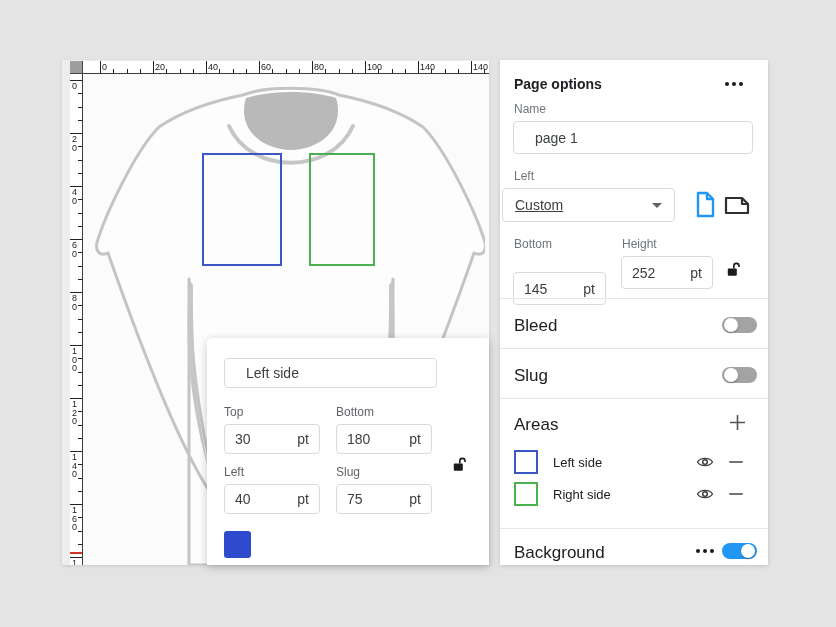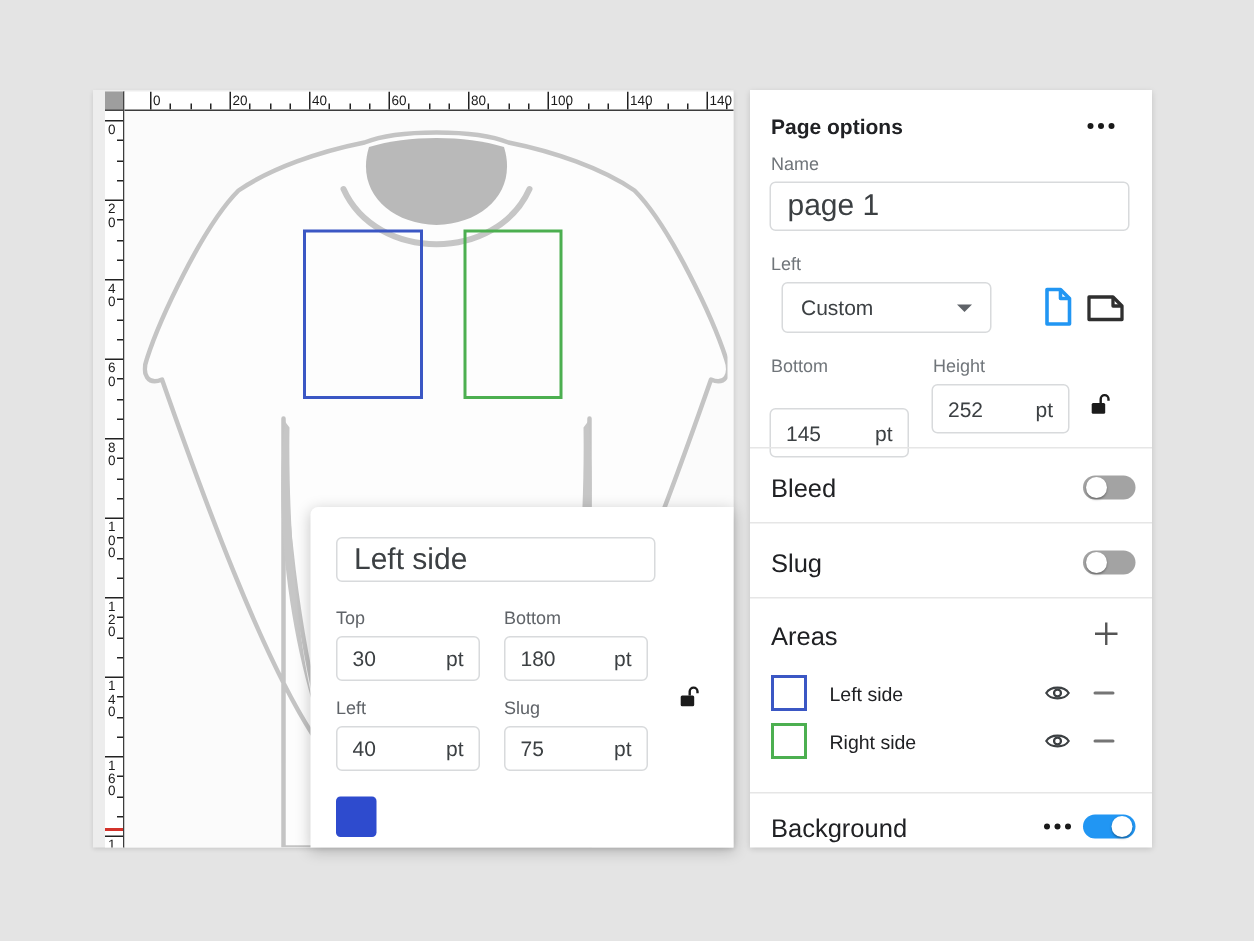--- a/index.html
+++ b/index.html
@@ -46,21 +46,21 @@
         border-top:5.5px solid #5f6368;}
   .lock{position:absolute;}
 
   
   .right-panel{position:absolute;left:500px;top:60px;width:268px;height:505px;background:#fff;
                box-shadow:0 1px 4px rgba(0,0,0,.15);}
   .rp-title{position:absolute;left:14px;top:76px;font-size:14px;font-weight:700;color:#202124;top:76px;}
   .plabel{position:absolute;font-size:12px;color:#70757a;}
   .rowlabel{position:absolute;font-size:17px;color:#202124;}
   input.box{border:1px solid #d8dadc;border-radius:4px;background:#fff;font-family:inherit;
-            font-size:20px;color:#3c4043;padding:0 11px;outline:none;position:absolute;}
+            font-size:14px;color:#3c4043;padding:0 21px;outline:none;position:absolute;}
   .divider{position:absolute;left:0;width:268px;height:1px;background:#e6e6e6;}
   .dots{position:absolute;display:flex;gap:3px;align-items:center;cursor:pointer;}
   .dots i{width:4px;height:4px;border-radius:50%;background:#1a1a1a;}
   .toggle{position:absolute;width:35px;height:16px;border-radius:9px;background:#a3a3a3;cursor:pointer;}
   .toggle .knob{position:absolute;top:1px;left:2px;width:14px;height:14px;border-radius:50%;
                 background:#fff;box-shadow:0 1px 1.5px rgba(0,0,0,.35);}
   .toggle.on{background:var(--accent,#2196f3);}
   .toggle.on .knob{left:auto;right:2px;}
   .mini-swatch{position:absolute;width:24px;height:24px;border:2px solid #000;background:#fff;}
   .itemlabel{position:absolute;font-size:13px;color:#202124;}
@@ -256,21 +256,21 @@
     <div class="dots" style="left:225px;top:22px">
       <i></i>
         <i></i>
         <i></i>
     </div>
 
     <div class="plabel" style="left:14px;top:42px">Name</div>
     <input class="box" style="left: 13px; top: 61px; width: 240px; height: 33px;" value="page 1">
 
     <div class="plabel" style="left:14px;top:109px">Left</div>
-    <div class="select" style="left:21px;top:128px;width:140px;height:34px;">
+    <div class="select" style="left:2px;top:128px;width:173px;height:34px;text-decoration:underline;">
       <span>Custom</span>
       <span class="chev"></span>
     </div>
     <svg class="icon-portrait" style="position:absolute;left:194px;top:131px" width="22" height="27" viewBox="0 0 22 27">
       <path d="M4,2 H13 L19,8 V25 H4 Z" fill="none" stroke="currentColor" stroke-width="2.4" stroke-linejoin="round"></path>
       <path d="M13,2 V8 H19" fill="none" stroke="currentColor" stroke-width="2.4" stroke-linejoin="round"></path>
     </svg>
     <svg style="position:absolute;left:224px;top:135px" width="26" height="21" viewBox="0 0 26 21">
       <path d="M2,3 H18 L24,9 V18 H2 Z" fill="none" stroke="#2f2f2f" stroke-width="2.2" stroke-linejoin="round"></path>
       <path d="M18,3 V9 H24" fill="none" stroke="#2f2f2f" stroke-width="2.2" stroke-linejoin="round"></path>

